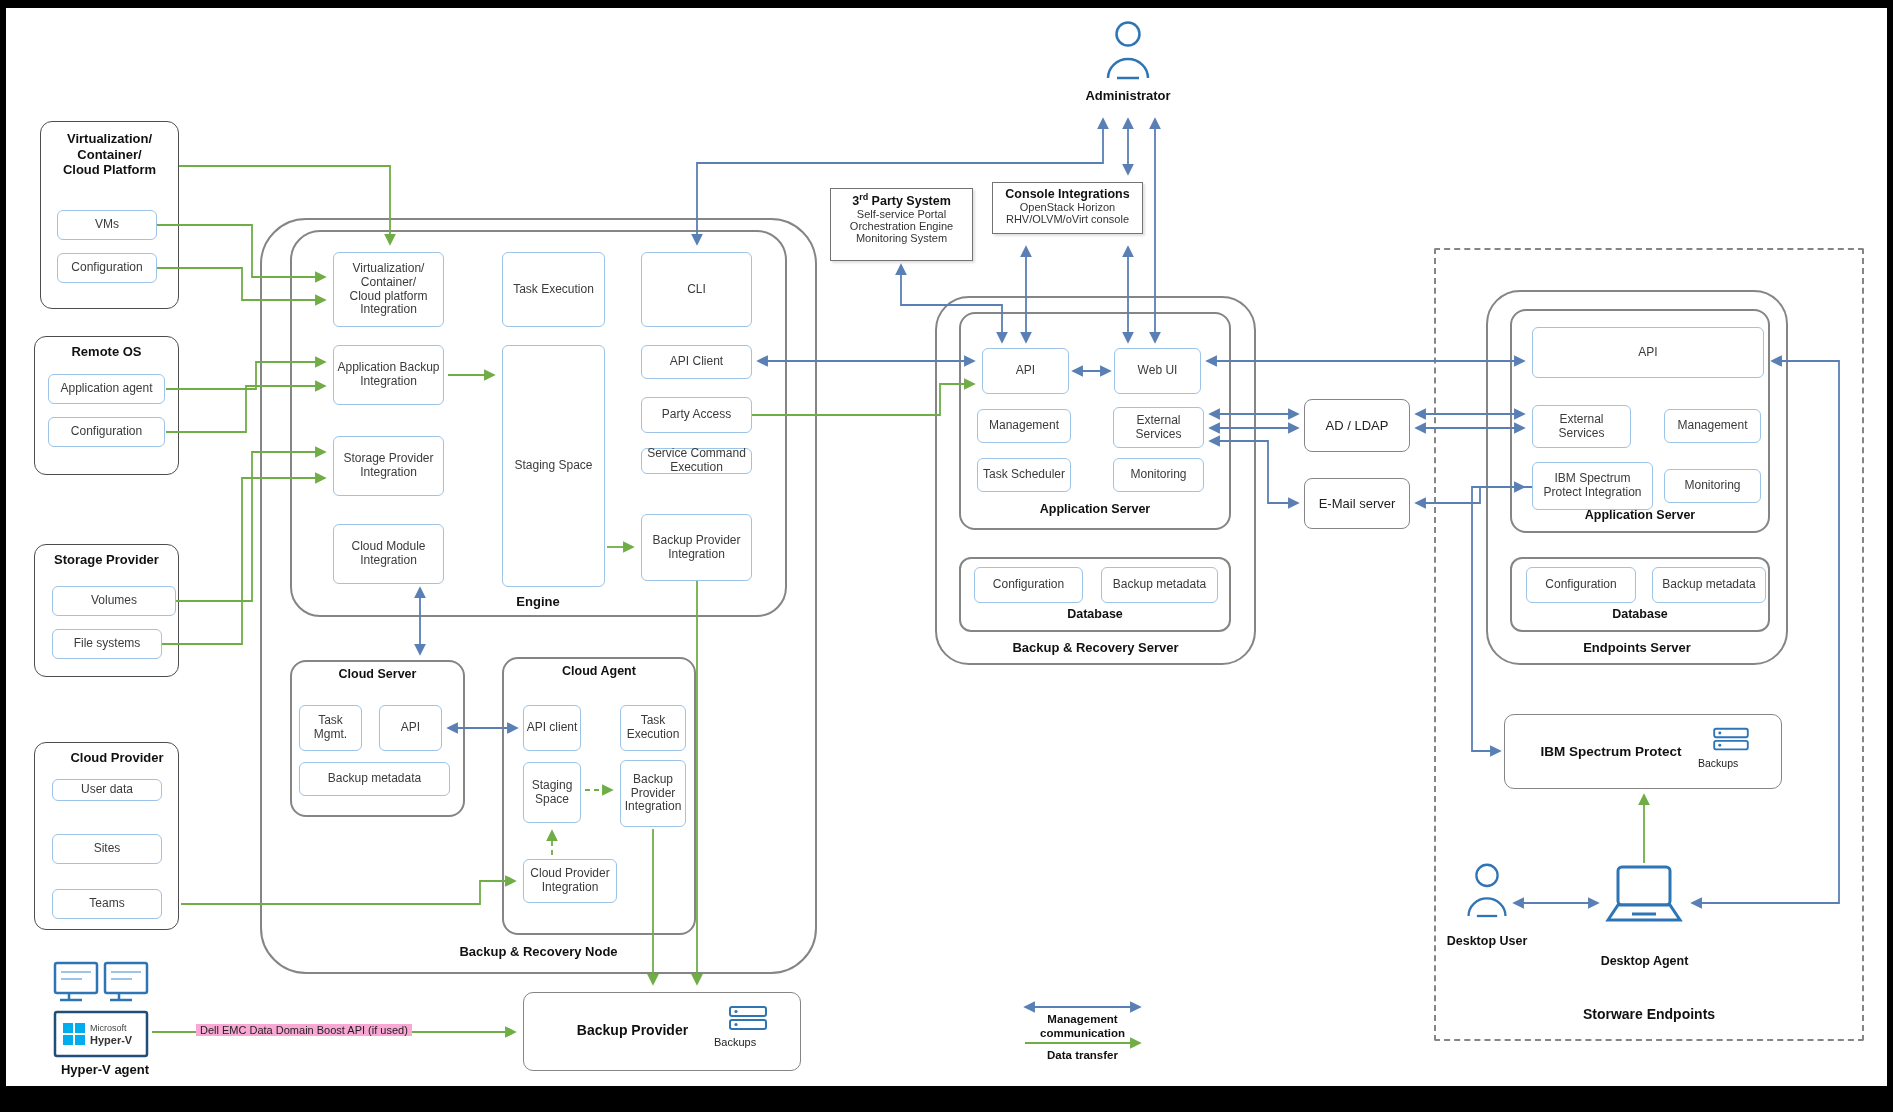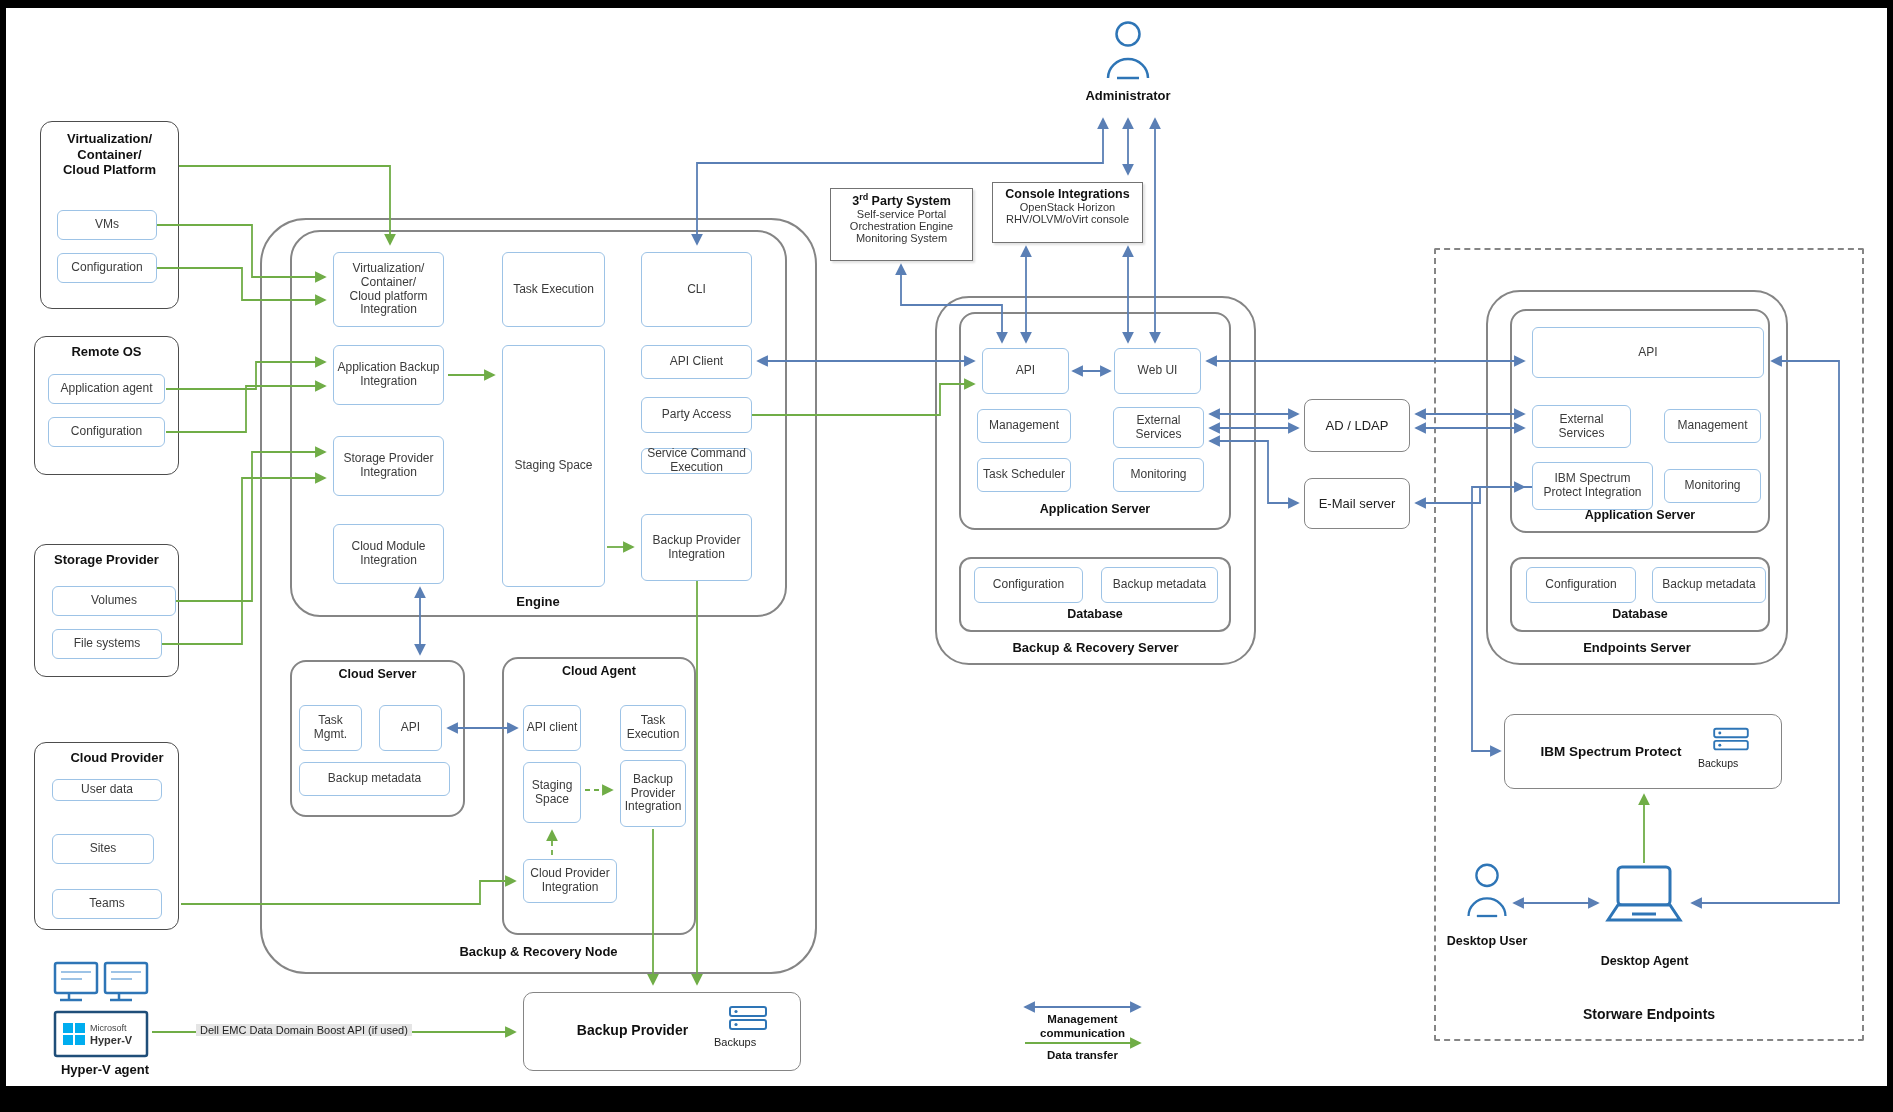--- a/index.html
+++ b/index.html
@@ -41,21 +41,21 @@
   <div class="abs box" style="left:48px;top:417px;width:117px;height:30px">Configuration</div>
 
   <div class="abs panel" style="left:34px;top:544px;width:145px;height:133px"></div>
   <div class="abs ptitle" style="left:36px;top:552px;width:141px">Storage Provider</div>
   <div class="abs box" style="left:52px;top:586px;width:124px;height:30px">Volumes</div>
   <div class="abs box" style="left:52px;top:629px;width:110px;height:30px">File systems</div>
 
   <div class="abs panel" style="left:34px;top:742px;width:145px;height:188px"></div>
   <div class="abs ptitle" style="left:36px;top:750px;width:162px">Cloud Provider</div>
   <div class="abs box" style="left:52px;top:779px;width:110px;height:22px">User data</div>
-  <div class="abs box" style="left:52px;top:834px;width:102px;height:30px">Sites</div>
+  <div class="abs box" style="left:52px;top:834px;width:110px;height:30px">Sites</div>
   <div class="abs box" style="left:52px;top:889px;width:110px;height:30px">Teams</div>
 
   <svg class="abs icon" style="left:52px;top:960px" width="100" height="100" viewBox="0 0 100 100">
     <rect x="3" y="3" width="42" height="30" rx="2" fill="#fff" stroke="#2e75b6" stroke-width="2.5"></rect>
     <line x1="9" y1="12" x2="39" y2="12" stroke="#9dc3e6" stroke-width="2"></line>
     <line x1="9" y1="19" x2="30" y2="19" stroke="#9dc3e6" stroke-width="2"></line>
     <line x1="17" y1="33" x2="17" y2="39" stroke="#2e75b6" stroke-width="2.5"></line>
     <line x1="8" y1="40" x2="30" y2="40" stroke="#2e75b6" stroke-width="2.5"></line>
     <rect x="53" y="3" width="42" height="30" rx="2" fill="#fff" stroke="#2e75b6" stroke-width="2.5"></rect>
     <line x1="59" y1="12" x2="89" y2="12" stroke="#9dc3e6" stroke-width="2"></line>
@@ -110,37 +110,37 @@
   <div class="abs gray" style="left:523px;top:992px;width:278px;height:79px;border-radius:10px"></div>
   <div class="abs glabel" style="left:545px;top:1022px;width:175px;font-size:14px">Backup Provider</div>
   <svg class="abs icon" style="left:728px;top:1004px" width="40" height="30" viewBox="0 0 40 30">
     <rect x="2" y="3" width="36" height="9" rx="2" fill="#fff" stroke="#2e75b6" stroke-width="2"></rect>
     <rect x="2" y="16" width="36" height="9" rx="2" fill="#fff" stroke="#2e75b6" stroke-width="2"></rect>
     <circle cx="8" cy="7.5" r="1.6" fill="#2e75b6"></circle>
       <circle cx="8" cy="20.5" r="1.6" fill="#2e75b6"></circle>
   </svg>
   <div class="abs cap" style="left:714px;top:1036px;width:68px">Backups</div>
 
-  <div class="abs" style="left:196px;top:1024px;font-size:11px;background:#e5e5e5;z-index:3;padding:0 4px;color:#222">Dell EMC Data Domain Boost API (if used)</div>
+  <div class="abs" style="left:196px;top:1024px;font-size:11px;background:#f9a8d4;z-index:3;padding:0 4px;color:#222">Dell EMC Data Domain Boost API (if used)</div>
 
   <svg class="abs icon" style="left:1102px;top:20px" width="52" height="64" viewBox="0 0 52 64">
     <circle cx="26" cy="14" r="11.5" fill="#fff" stroke="#2e75b6" stroke-width="2.5"></circle>
     <path d="M6 58 a20 19 0 0 1 40 0" fill="#fff" stroke="#2e75b6" stroke-width="2.5"></path>
     <line x1="15" y1="58" x2="37" y2="58" stroke="#2e75b6" stroke-width="2.5"></line>
   </svg>
   <div class="abs ptitle" style="left:1058px;top:88px;width:140px">Administrator</div>
 
   <div class="abs info" style="left:830px;top:188px;width:143px;height:73px;padding:3px 2px">
     <div style="font-weight:bold;font-size:12.5px;color:#111"><span>3</span><sup style="font-size:9px">rd</sup><span> Party System</span></div>
     <div style="font-size:11px">Self-service Portal</div>
     <div style="font-size:11px">Orchestration Engine</div>
     <div style="font-size:11px">Monitoring System</div>
   </div>
 
-  <div class="abs info" style="left:992px;top:182px;width:151px;height:61px;padding:4px 2px">
+  <div class="abs info" style="left:992px;top:182px;width:151px;height:52px;padding:4px 2px">
     <div style="font-weight:bold;font-size:12.5px;color:#111">Console Integrations</div>
     <div style="font-size:11px">OpenStack Horizon</div>
     <div style="font-size:11px">RHV/OLVM/oVirt console</div>
   </div>
 
   <div class="abs grp" style="left:935px;top:296px;width:321px;height:369px;border-radius:34px"></div>
   <div class="abs glabel" style="left:935px;top:640px;width:321px">Backup &amp; Recovery Server</div>
 
   <div class="abs grp2" style="left:959px;top:312px;width:272px;height:218px;border-radius:16px"></div>
   <div class="abs glabel" style="left:959px;top:502px;width:272px;font-size:12.5px">Application Server</div>

